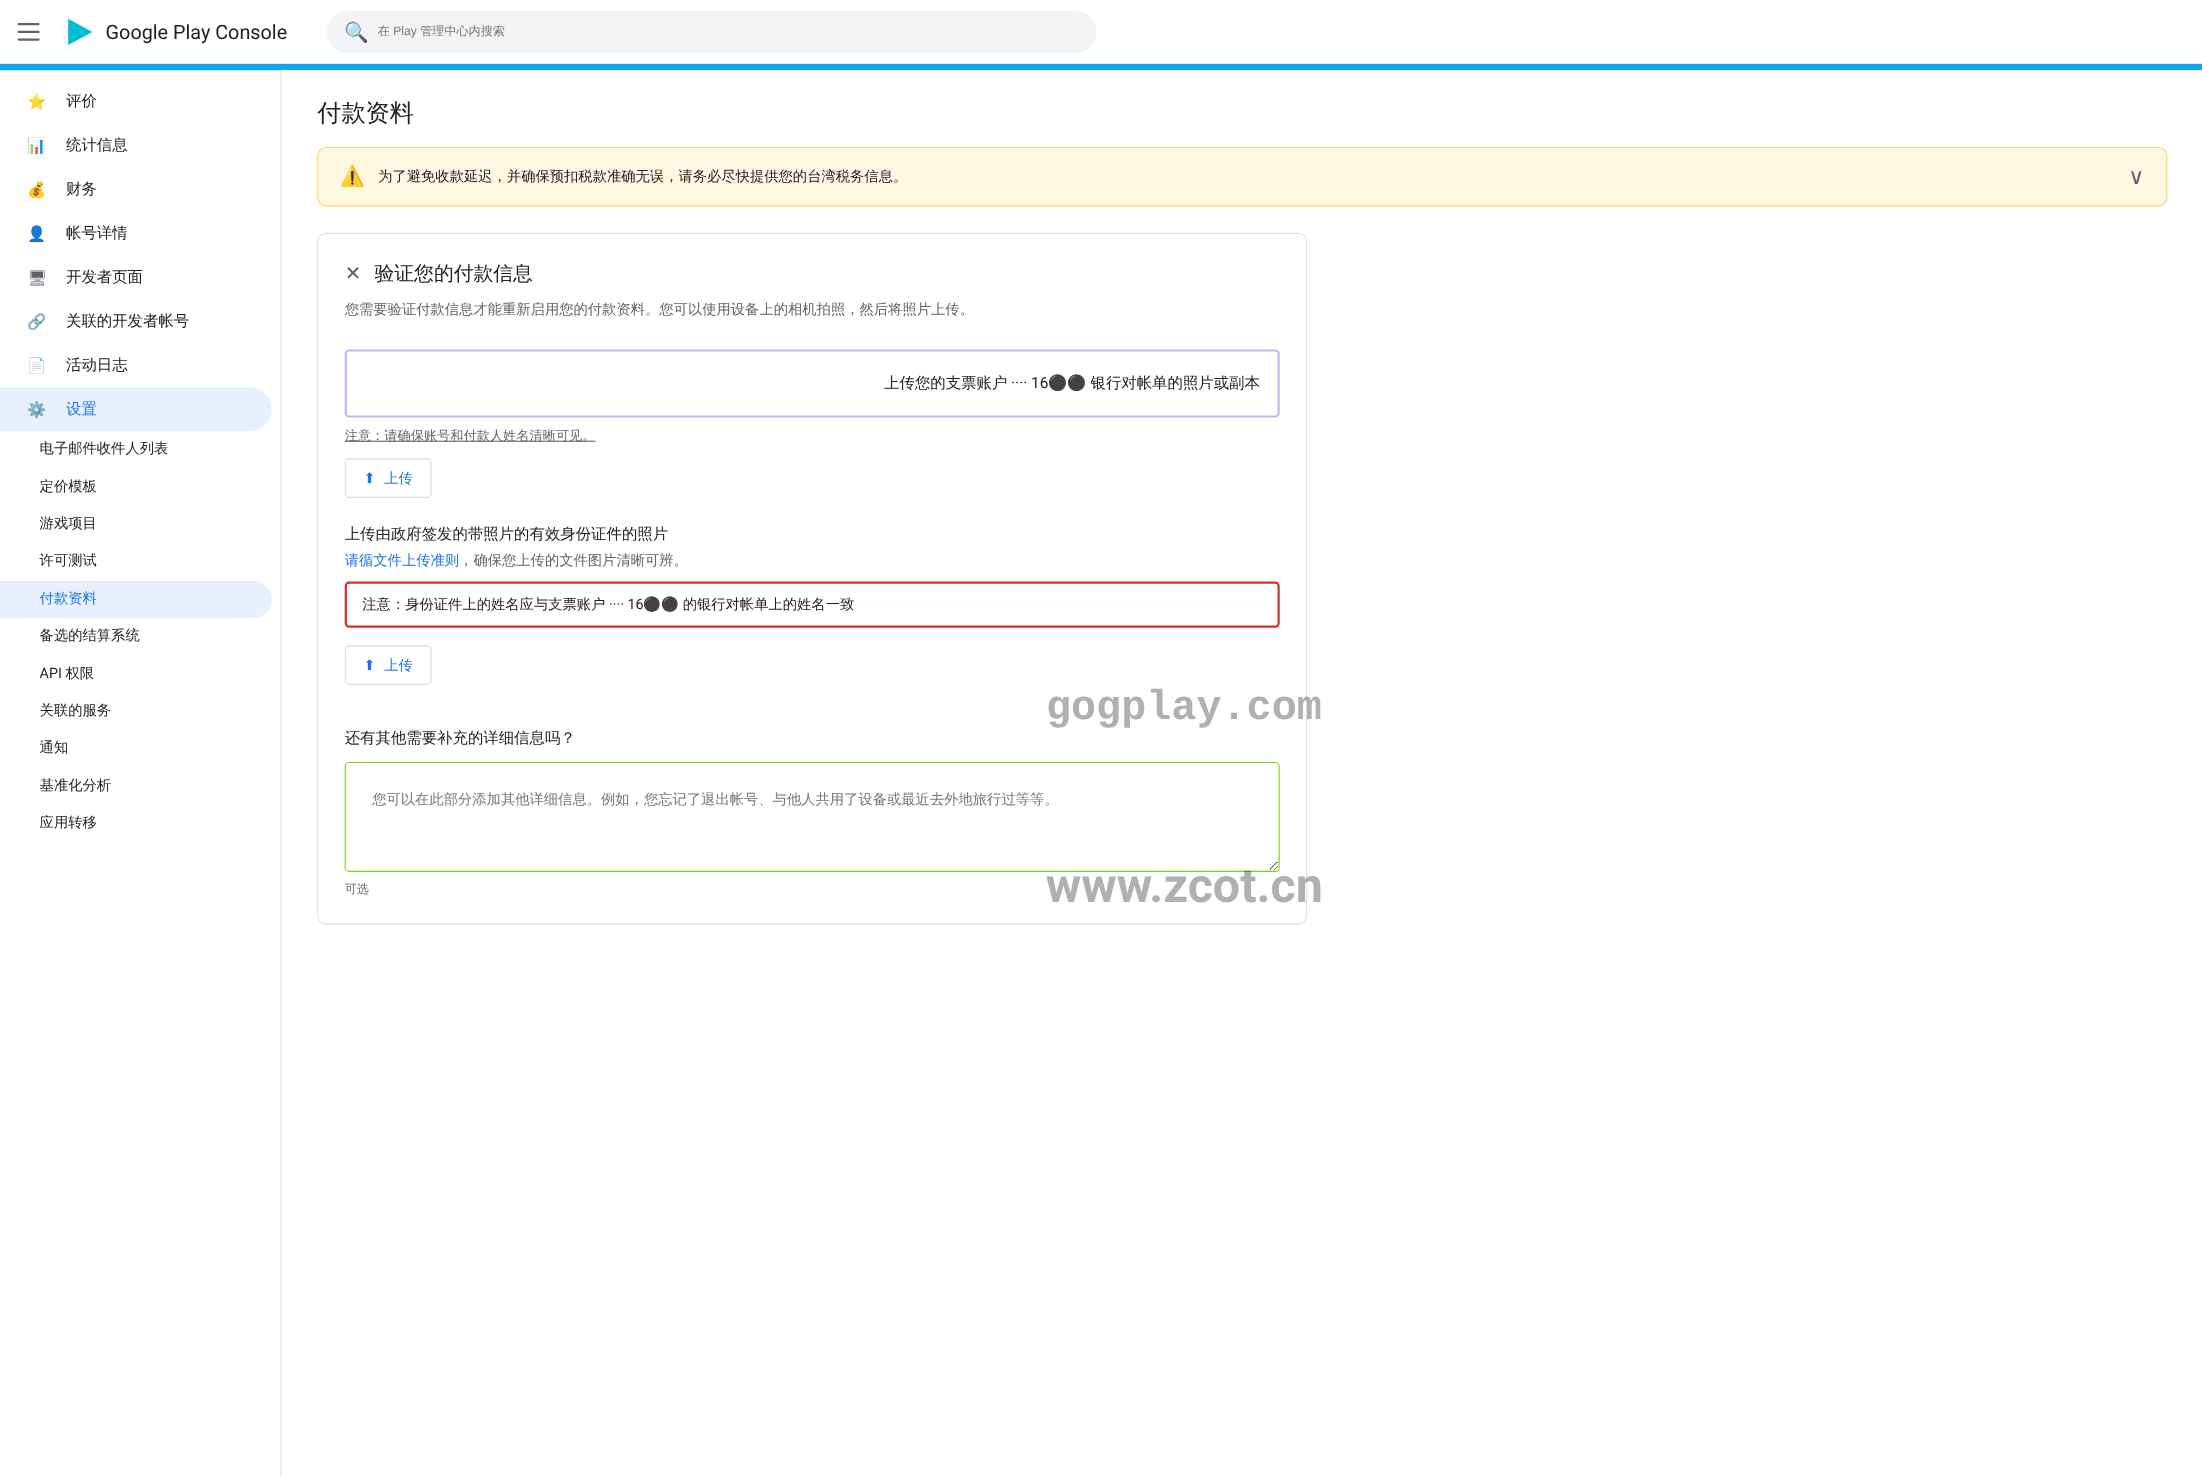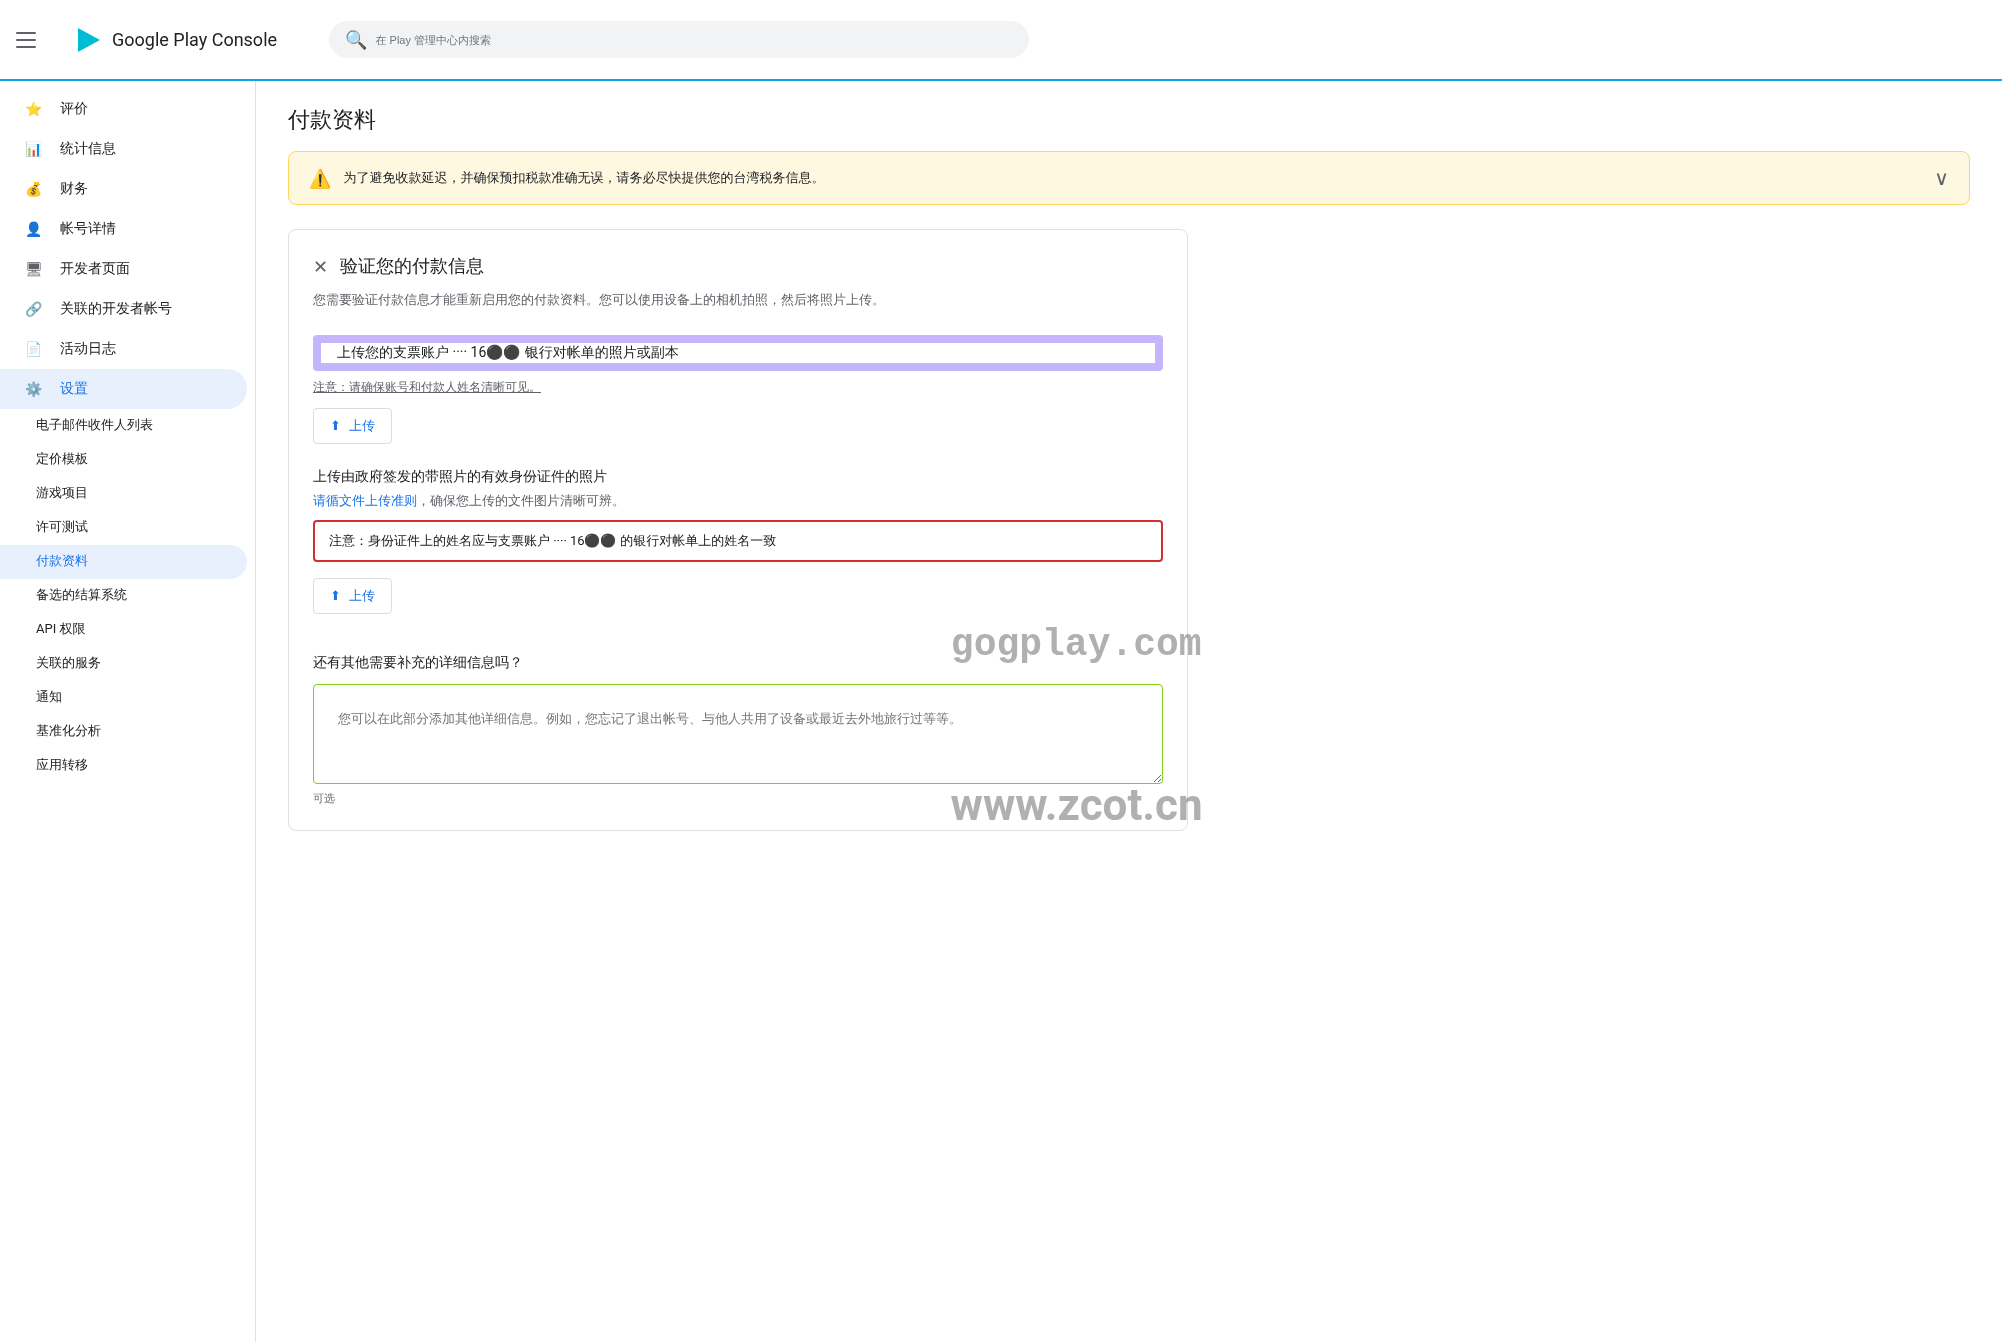--- a/index.html
+++ b/index.html
@@ -2,26 +2,26 @@
 <html><head>
   <meta charset="utf-8">
   <style>
     * { box-sizing: border-box; margin: 0; padding: 0; }
     body { font-family: 'Roboto', Arial, sans-serif; background: #fff; color: #202124; font-size: 14px; display: flex; flex-direction: column; height: 100vh; overflow: hidden; }
 
     
     .header {
       display: flex;
       align-items: center;
-      height: 81px;
+      height: 64px;
       padding: 0 16px;
-      border-bottom: 2px solid #0ea5e9;
+      border-bottom: 6px solid #0ea5e9;
       background: #fff;
       flex-shrink: 0;
-      gap: 32px;
+      gap: 16px;
     }
     .header-menu-icon {
       width: 24px; height: 24px; cursor: pointer; display: flex; flex-direction: column; justify-content: center; gap: 5px;
     }
     .header-menu-icon span { width: 20px; height: 2px; background: #5f6368; border-radius: 1px; }
     .header-logo {
       display: flex; align-items: center; gap: 8px;
     }
     .play-icon {
       width: 32px; height: 32px;
@@ -121,27 +121,28 @@
       display: flex; align-items: center; gap: 12px;
       font-size: 18px; font-weight: 500; color: #202124;
       margin-bottom: 12px;
     }
     .close-btn { cursor: pointer; color: #5f6368; font-size: 18px; }
     .verify-desc { font-size: 13px; color: #5f6368; margin-bottom: 24px; line-height: 1.6; }
 
     
     .upload-section { margin-bottom: 24px; }
     .upload-box {
-      border: 8px solid #c4b5fd;
+      border: 2px solid #c4b5fd;
       border-radius: 4px;
-      padding: 1px 16px;
+      padding: 20px 16px;
       font-size: 14px;
       color: #202124;
       margin-bottom: 8px;
       background: #fff;
+      text-align: right;
     }
     .upload-note { font-size: 12px; color: #5f6368; margin-bottom: 12px; text-decoration: underline; }
     .upload-btn {
       display: inline-flex;
       align-items: center;
       gap: 8px;
       border: 1px solid #dadce0;
       border-radius: 4px;
       padding: 8px 16px;
       background: #fff;

